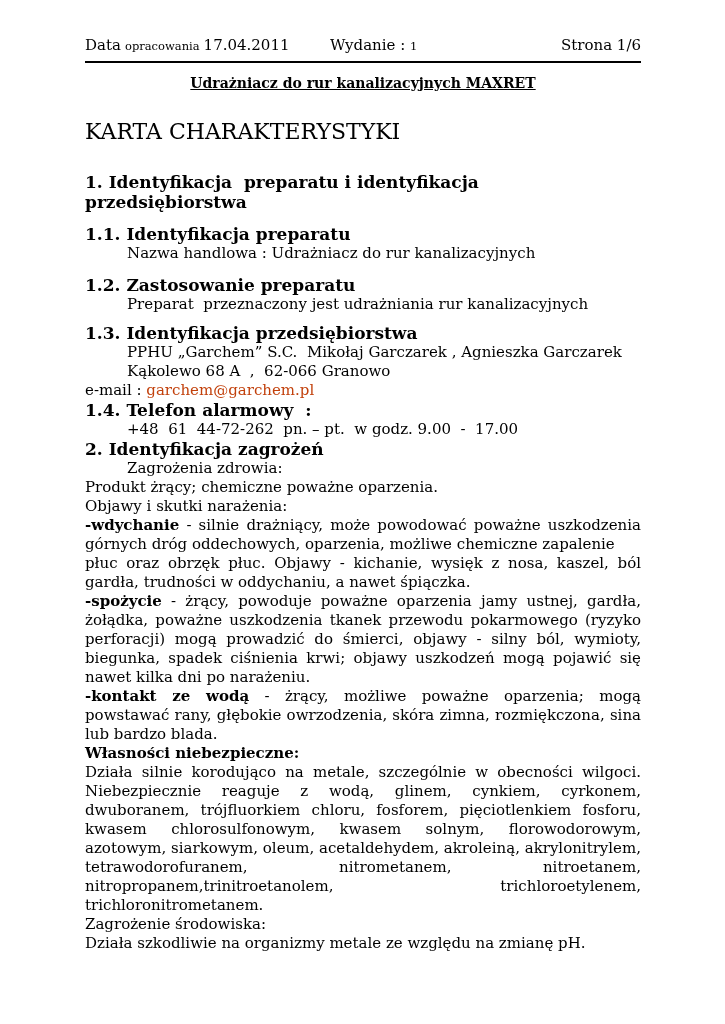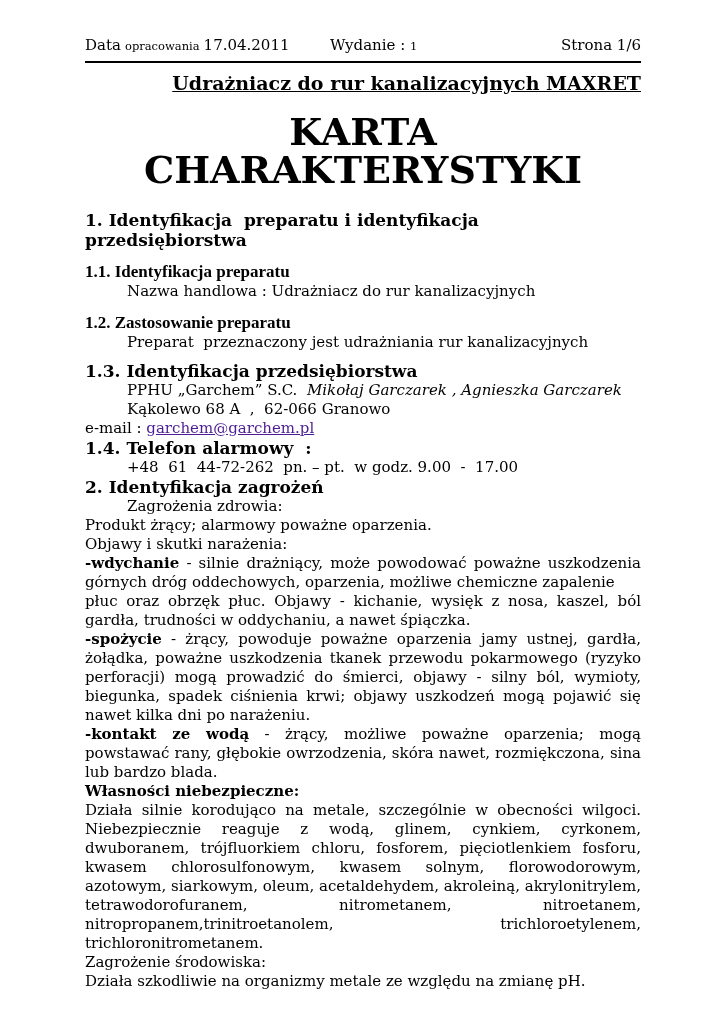--- a/index.html
+++ b/index.html
@@ -32,48 +32,46 @@
   .hdr-mid { position: absolute; left: 330px; }
   .small { font-size: 11.5px; }
   .rule {
     border: none;
     border-top: 2px solid #000;
     margin: 5px 0 0 0;
   }
 
   .subtitle {
     margin-top: 11px;
-    text-align: right;
+    text-align: center;
     font-weight: bold;
-    font-size: 19px;
+    font-size: 14px;
     text-decoration: underline;
   }
   .title {
     margin: 20px 0 0 0;
-    text-align: center;
-    font-weight: bold;
-    font-size: 38px;
+    font-weight: normal;
+    font-size: 22px;
     line-height: 38px;
     letter-spacing: 0px;
   }
 
   .sec-head {
     font-weight: bold;
     font-size: 17px;
     line-height: 20px;
   }
   .mt-lg { margin-top: 21px; }
-  .mt-md { margin-top: 12px; font-family: Liberation Serif, serif; }
+  .mt-md { margin-top: 12px; }
   .mt-sm { margin-top: 9px; }
 
   .lbl { font-weight: bold; }
-  .it { font-style: italic; }
+  .it { }
   a.email {
-    color: #4c1d95;
-    text-decoration: underline;
+    color: #c2410c;
     cursor: pointer;
   }
 </style>
 </head>
 <body>
 
 <div class="page">
 
   <div class="hdr">
     <div class="hdr-left">
@@ -103,29 +101,29 @@
   <p class="sec-head mt-sm">1.3. Identyfikacja przedsiębiorstwa</p>
   <p class="ind"><span class="pre">PPHU „Garchem” S.C. </span><span class="it pre"> Mikołaj Garczarek , Agnieszka Garczarek</span></p>
   <p class="ind pre">Kąkolewo 68 A  ,  62-066 Granowo</p>
   <p><span class="pre">e-mail : </span><a class="email">garchem@garchem.pl</a></p>
 
   <p class="sec-head pre">1.4. Telefon alarmowy  :</p>
   <p class="ind pre">+48  61  44-72-262  pn. – pt.  w godz. 9.00  -  17.00</p>
 
   <p class="sec-head">2. Identyfikacja zagrożeń</p>
   <p class="ind">Zagrożenia zdrowia:</p>
-  <p>Produkt żrący; alarmowy poważne oparzenia.</p>
+  <p>Produkt żrący; chemiczne poważne oparzenia.</p>
   <p>Objawy i skutki narażenia:</p>
 
   <p class="just"><span class="lbl">-wdychanie</span><span> - silnie drażniący, może powodować poważne uszkodzenia górnych dróg oddechowych, oparzenia, możliwe chemiczne zapalenie</span></p>
   <p class="just">płuc oraz obrzęk płuc. Objawy - kichanie, wysięk z nosa, kaszel, ból gardła, trudności w oddychaniu, a nawet śpiączka.</p>
 
   <p class="just"><span class="lbl">-spożycie</span><span> - żrący, powoduje poważne oparzenia jamy ustnej, gardła, żołądka, poważne uszkodzenia tkanek przewodu pokarmowego (ryzyko perforacji) mogą prowadzić do śmierci, objawy - silny ból, wymioty, biegunka, spadek ciśnienia krwi; objawy uszkodzeń mogą pojawić się nawet kilka dni po narażeniu.</span></p>
 
-  <p class="just"><span class="lbl">-kontakt ze wodą</span><span> - żrący, możliwe poważne oparzenia; mogą powstawać rany, głębokie owrzodzenia, skóra nawet, rozmiękczona, sina lub bardzo blada.</span></p>
+  <p class="just"><span class="lbl">-kontakt ze wodą</span><span> - żrący, możliwe poważne oparzenia; mogą powstawać rany, głębokie owrzodzenia, skóra zimna, rozmiękczona, sina lub bardzo blada.</span></p>
 
 
   <p class="lbl">Własności niebezpieczne:</p>
   <p class="just">Działa silnie korodująco na metale, szczególnie w obecności wilgoci. Niebezpiecznie reaguje z wodą, glinem, cynkiem, cyrkonem, dwuboranem, trójfluorkiem chloru, fosforem, pięciotlenkiem fosforu, kwasem chlorosulfonowym, kwasem solnym, florowodorowym, azotowym, siarkowym, oleum, acetaldehydem, akroleiną, akrylonitrylem, tetrawodorofuranem, nitrometanem, nitroetanem, nitropropanem,trinitroetanolem, trichloroetylenem, trichloronitrometanem.</p>
 
   <p>Zagrożenie środowiska:</p>
   <p>Działa szkodliwie na organizmy metale ze względu na zmianę pH.</p>
 
 </div>
 

